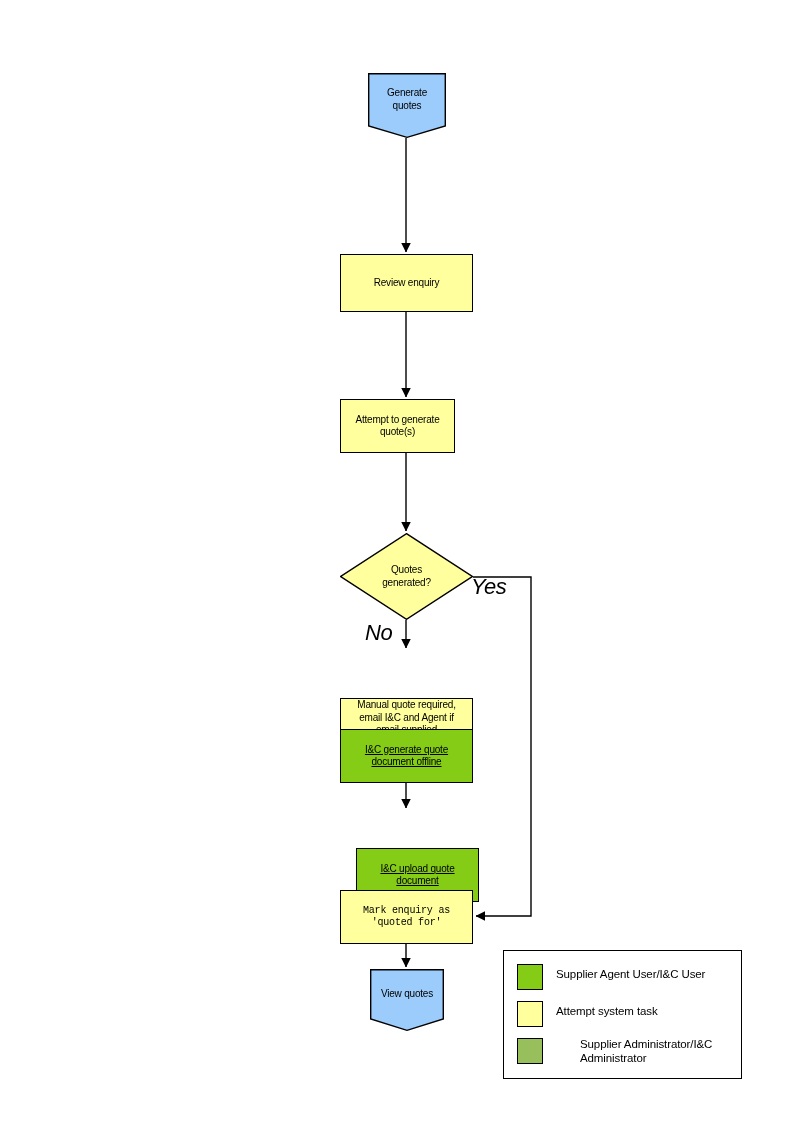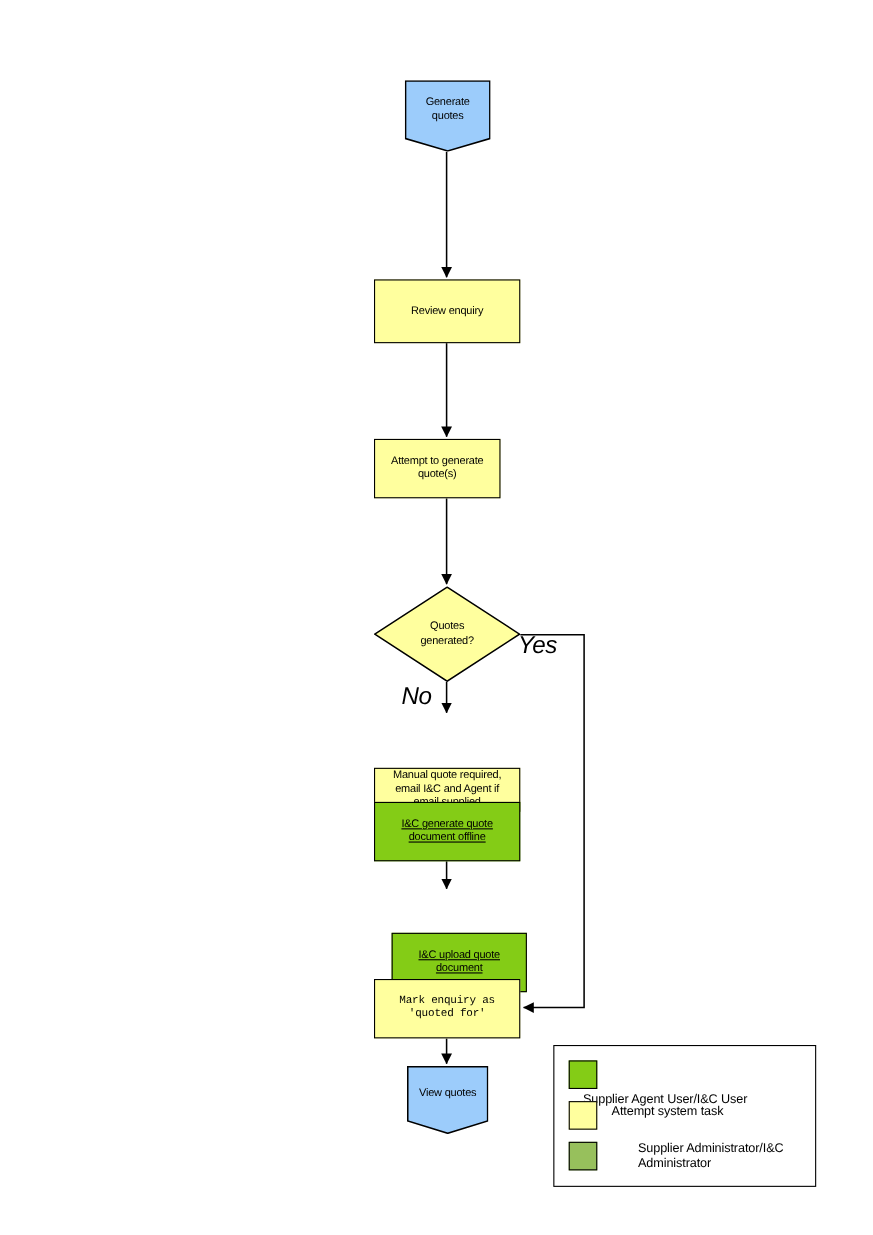--- a/index.html
+++ b/index.html
@@ -205,21 +205,21 @@
 </div>
 
 <div class="pent" style="left:370px; top:969px; width:74px; height:62px;">
   <svg class="pent-svg" width="74" height="62" viewBox="0 0 74 62" xmlns="http://www.w3.org/2000/svg">
     <polygon points="0.7,0.7 73.3,0.7 73.3,50 37,61.3 0.7,50" fill="#9CCCFB" stroke="#000000" stroke-width="1.4"></polygon>
   </svg>
   <div class="pent-label" style="height:50px;text-align:right;">View quotes</div>
 </div>
 
 <div id="legend">
-  <div class="legend-row" style="top:13px;flex-direction:column;">
+  <div class="legend-row" style="top:13px;">
     <span class="legend-swatch fill-blue"></span>
     <span class="legend-text">Supplier Agent User/I&amp;C User</span>
   </div>
   <div class="legend-row" style="top:50px;">
     <span class="legend-swatch fill-yellow"></span>
     <span class="legend-text">Attempt system task</span>
   </div>
   <div class="legend-row" style="top:87px;gap:24px;">
     <span class="legend-swatch fill-green"></span>
     <span class="legend-text" style="padding-top:0;">Supplier Administrator/I&amp;C

